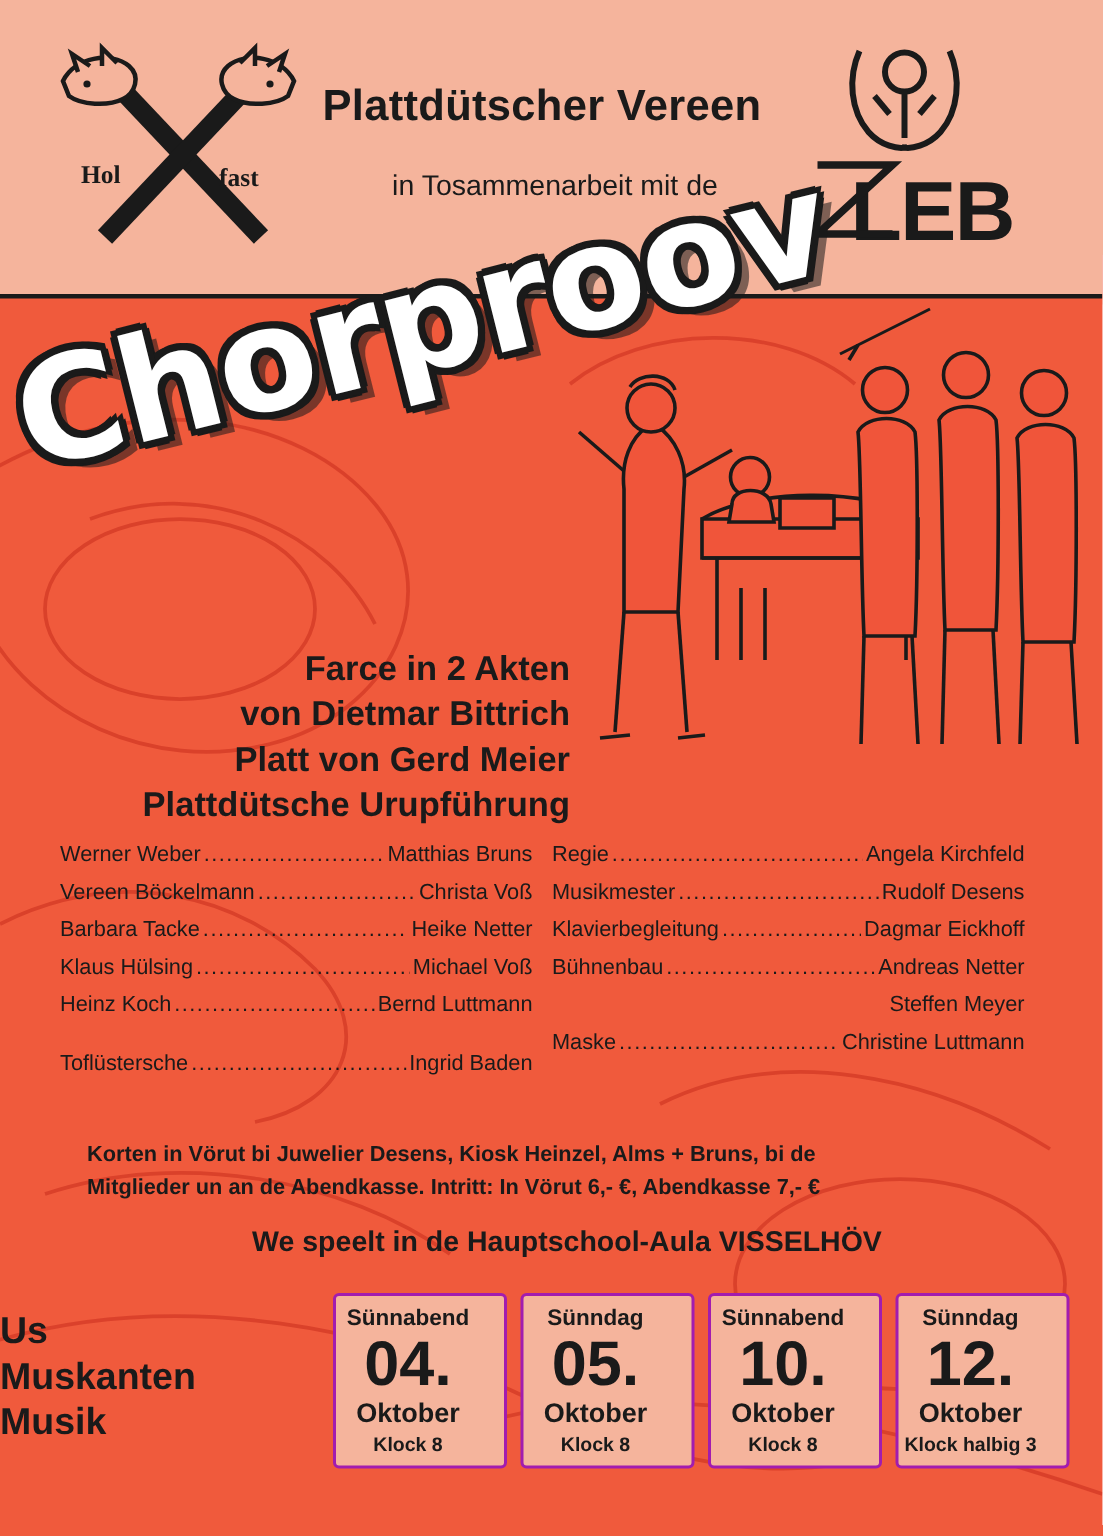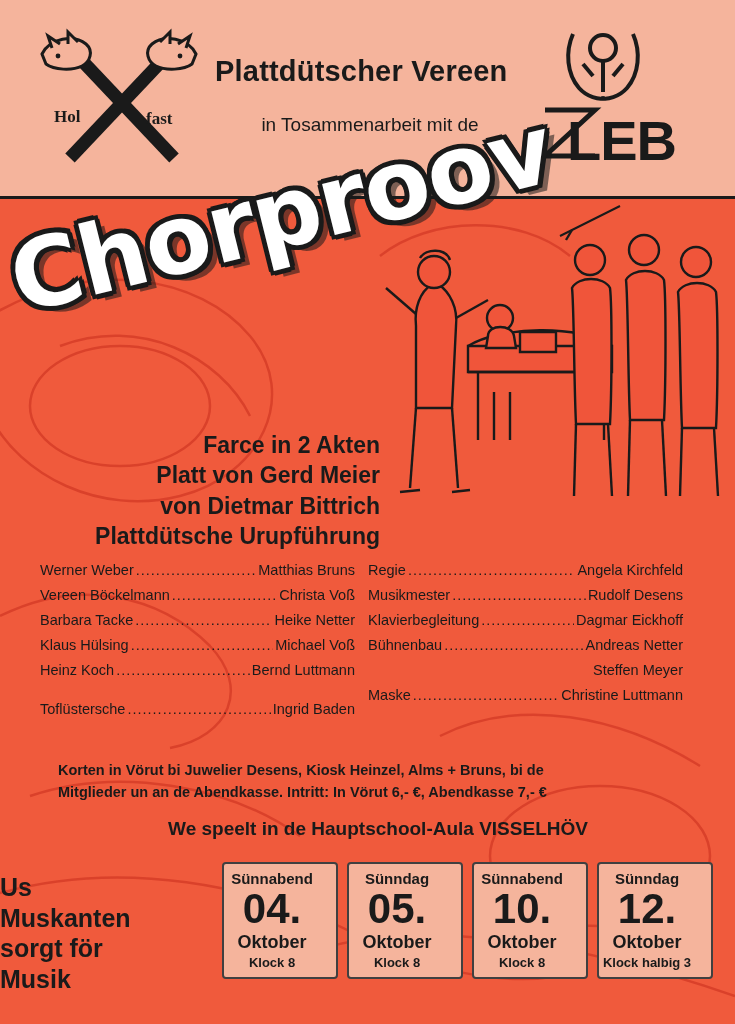--- a/index.html
+++ b/index.html
@@ -196,21 +196,21 @@
   }
   .dates {
     flex: 1 1 auto;
     display: flex;
     gap: 9px;
     padding-right: 22px;
   }
   .date-box {
     flex: 1 1 0;
     background: #f5b49c;
-    border: 2px solid #404040;
+    border: 2px solid #a21caf;
     border-radius: 4px;
     text-align: center;
     color: #1a1a1a;
     padding: 6px 18px 7px 2px;
     box-sizing: border-box;
   }
   .date-weekday {
     font-weight: bold;
     font-size: 15px;
     line-height: 1.15;
@@ -357,22 +357,22 @@
       <path d="M520 136 L556 136 L556 156 L520 156 Z" fill="#f0553a"></path>
     </g>
   </svg>
 
   <div class="title-wrap">
     <div class="chorproov">Chorproov</div>
   </div>
 
   <div class="subtitle">
     <div>Farce in 2 Akten</div>
+    <div>von Dietmar Bittrich</div>
     <div>Platt von Gerd Meier</div>
-    <div>von Dietmar Bittrich</div>
     <div>Plattdütsche Urupführung</div>
   </div>
 
   <div class="cast">
 
     <div class="cast-col">
       <div class="cast-row">
         <span class="cast-role">Werner Weber</span>
         <span class="cast-dots">..................................................</span>
         <span class="cast-name">Matthias Bruns</span>
@@ -443,21 +443,20 @@
     <div>Mitglieder un an de Abendkasse. Intritt: In Vörut 6,- €, Abendkasse 7,- €</div>
   </div>
 
   <div class="venue">We speelt in de Hauptschool-Aula VISSELHÖV</div>
 
   <div class="bottom">
 
     <div class="musikanten">
       <div>Us</div>
       <div>Muskanten</div>
-      <div>sorgt för</div>
       <div>Musik</div>
     </div>
 
     <div class="dates">
 
       <div class="date-box">
         <div class="date-weekday">Sünnabend</div>
         <div class="date-day">04.</div>
         <div class="date-month">Oktober</div>
         <div class="date-time">Klock 8</div>

